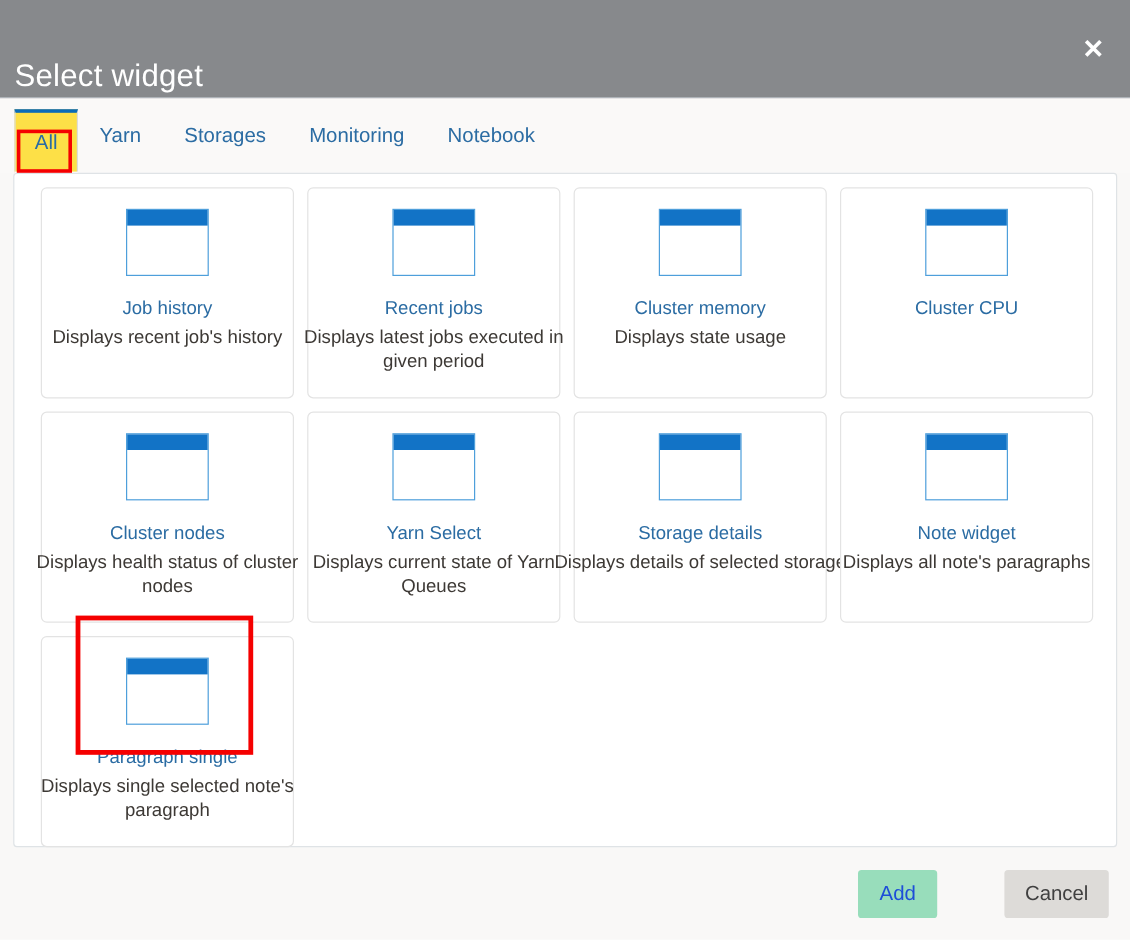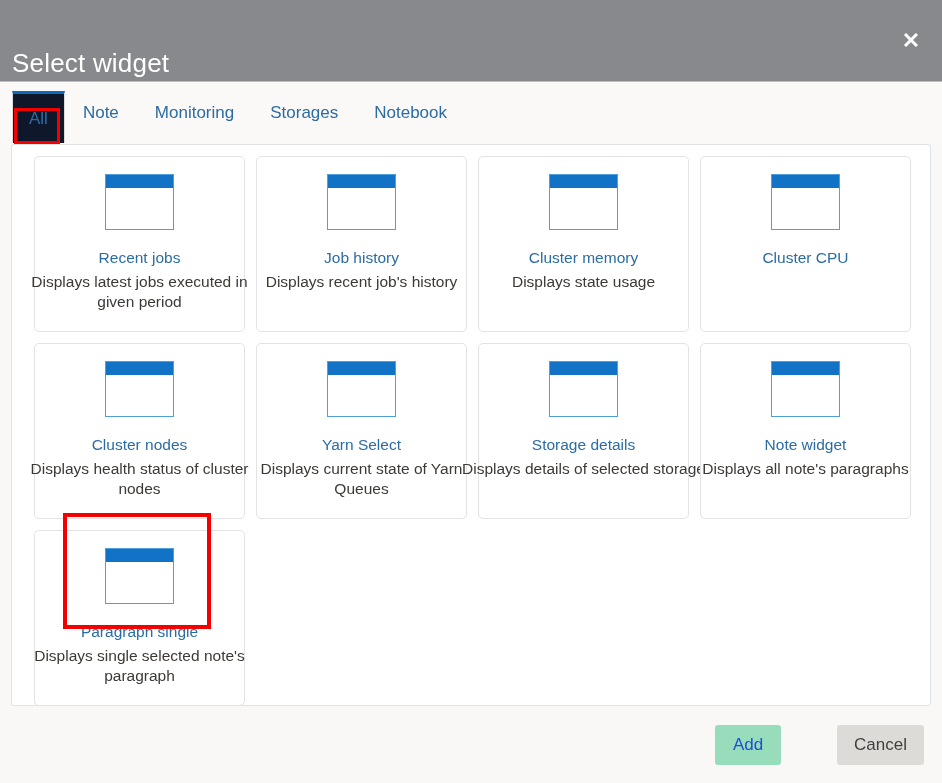--- a/index.html
+++ b/index.html
@@ -86,21 +86,21 @@
     font-size: 17px;
     color: #2b6ca3;
     cursor: pointer;
     background: transparent;
     border: none;
     font-family: "Liberation Sans", sans-serif;
     white-space: nowrap;
   }
 
   .tab.active {
-    background: #0f172a;
+    background: #fde047;
     border-left: 1px solid #dcdcdc;
     border-right: 1px solid #dcdcdc;
     border-top: 3px solid #0a6cb8;
     margin-top: 9px;
     padding: 16px 16px;
   }
 
   .tab.active::after {
     content: "";
     position: absolute;
@@ -246,43 +246,43 @@
 
 <div id="dialog">
 
   <div id="dialog-header">
     <div id="dialog-title">Select widget</div>
     <button id="close-button">✕</button>
   </div>
 
   <div id="tabstrip">
       <button class="tab active">All</button>
-      <button class="tab">Note</button>
+      <button class="tab">Yarn</button>
+      <button class="tab">Storages</button>
       <button class="tab">Monitoring</button>
-      <button class="tab">Storages</button>
       <button class="tab">Notebook</button>
     </div>
 
   <div id="tab-highlight"></div>
 
   <div id="content-panel">
     <div id="widget-grid">
         <div class="widget-card">
           <div class="widget-icon">
             <div class="titlebar"></div>
           </div>
+          <div class="widget-name">Job history</div>
+          <div class="widget-desc">Displays recent job's history</div>
+        </div>
+        <div class="widget-card">
+          <div class="widget-icon">
+            <div class="titlebar"></div>
+          </div>
           <div class="widget-name">Recent jobs</div>
           <div class="widget-desc">Displays latest jobs executed in given period</div>
-        </div>
-        <div class="widget-card">
-          <div class="widget-icon">
-            <div class="titlebar"></div>
-          </div>
-          <div class="widget-name">Job history</div>
-          <div class="widget-desc">Displays recent job's history</div>
         </div>
         <div class="widget-card">
           <div class="widget-icon">
             <div class="titlebar"></div>
           </div>
           <div class="widget-name">Cluster memory</div>
           <div class="widget-desc">Displays state usage</div>
         </div>
         <div class="widget-card">
           <div class="widget-icon">

